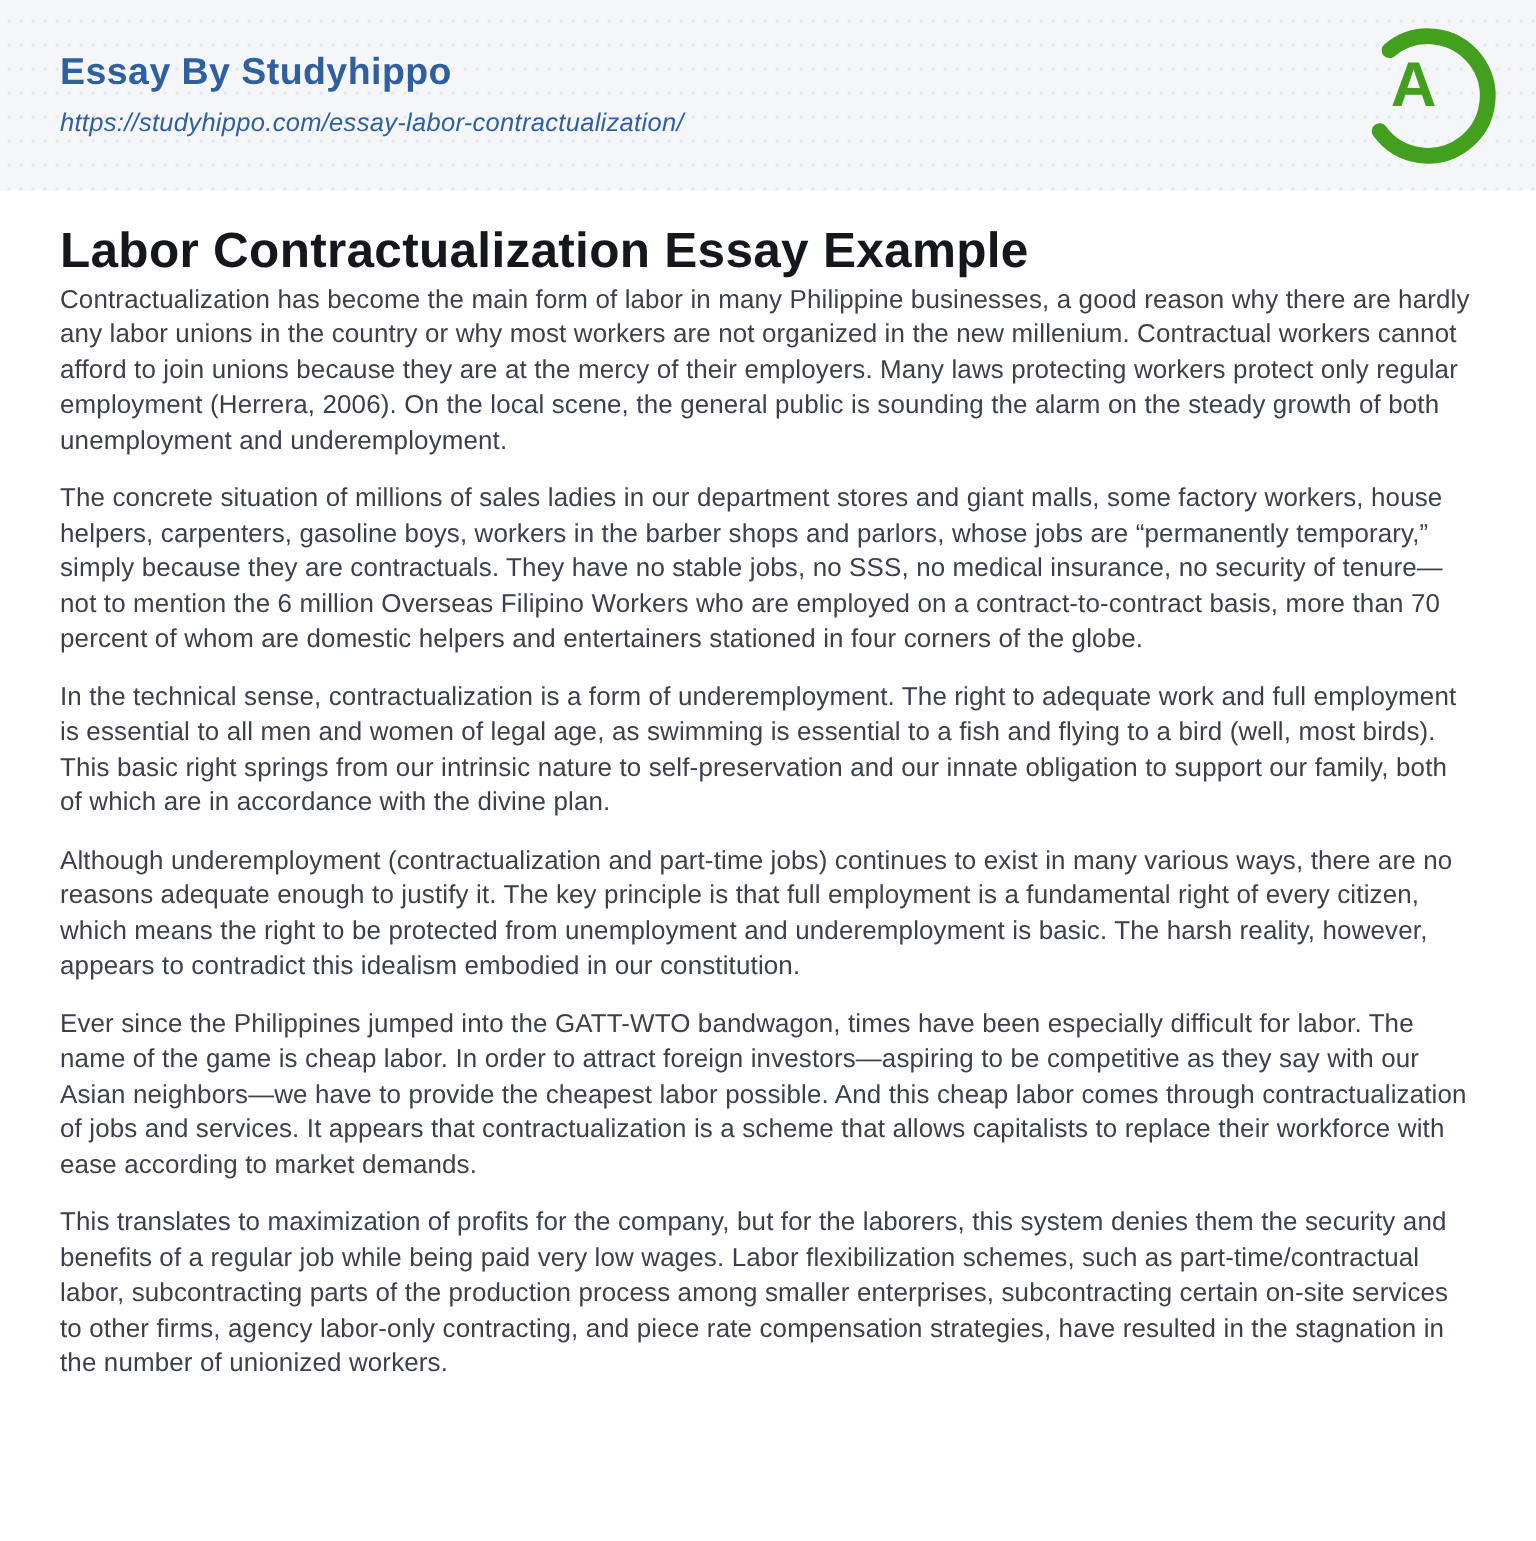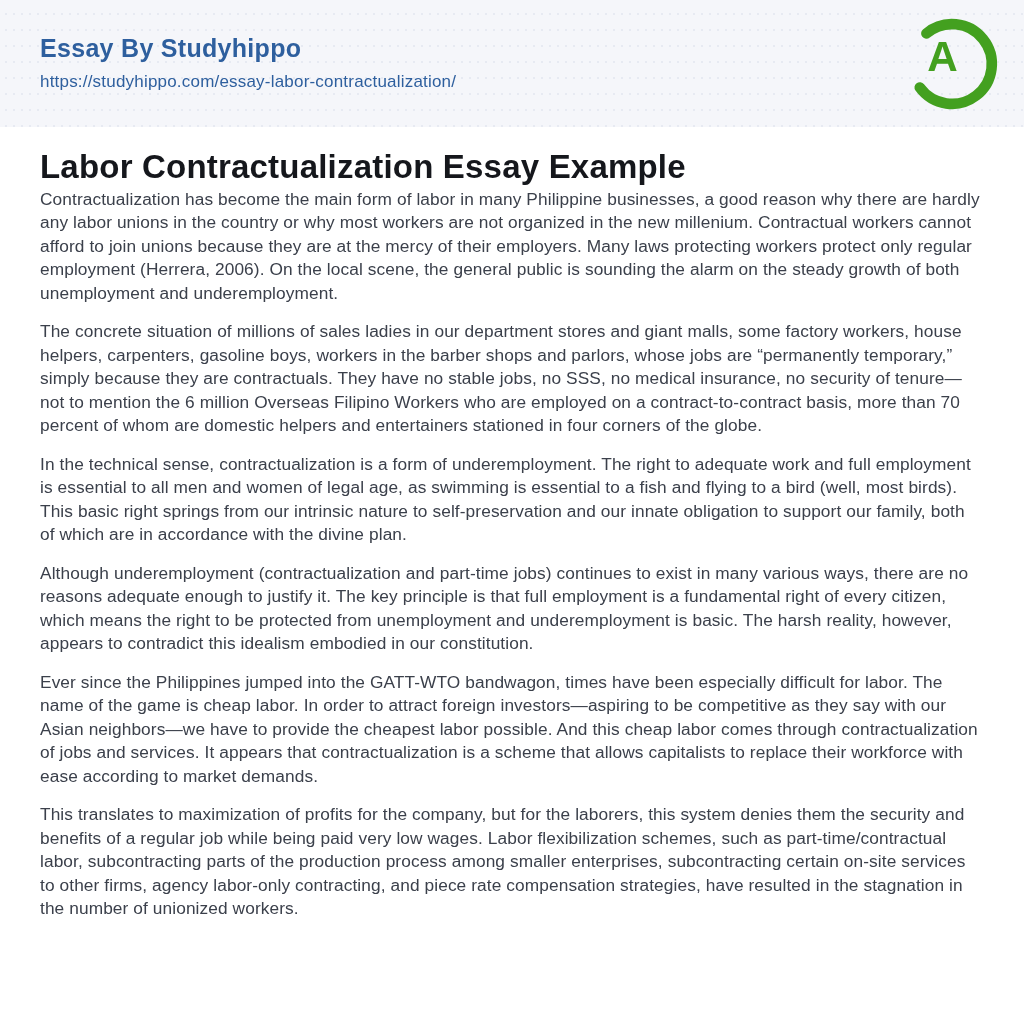--- a/index.html
+++ b/index.html
@@ -45,20 +45,21 @@
     letter-spacing: 0.3px;
     line-height: 1.1;
   }
   .page-url {
     color: var(--accent-blue);
     font-size: 17px;
     font-weight: 400;
     text-decoration: none;
     margin-top: 10px;
     letter-spacing: 0.2px;
+    font-style: italic;
   }
   .logo { width: 96px; height: 98px; flex: 0 0 auto; }
   .logo svg { display: block; width: 100%; height: 100%; }
   .logo-arc {
     fill: none;
     stroke: var(--logo-green);
     stroke-width: 11;
     stroke-linecap: round;
   }
   .logo-letter {

